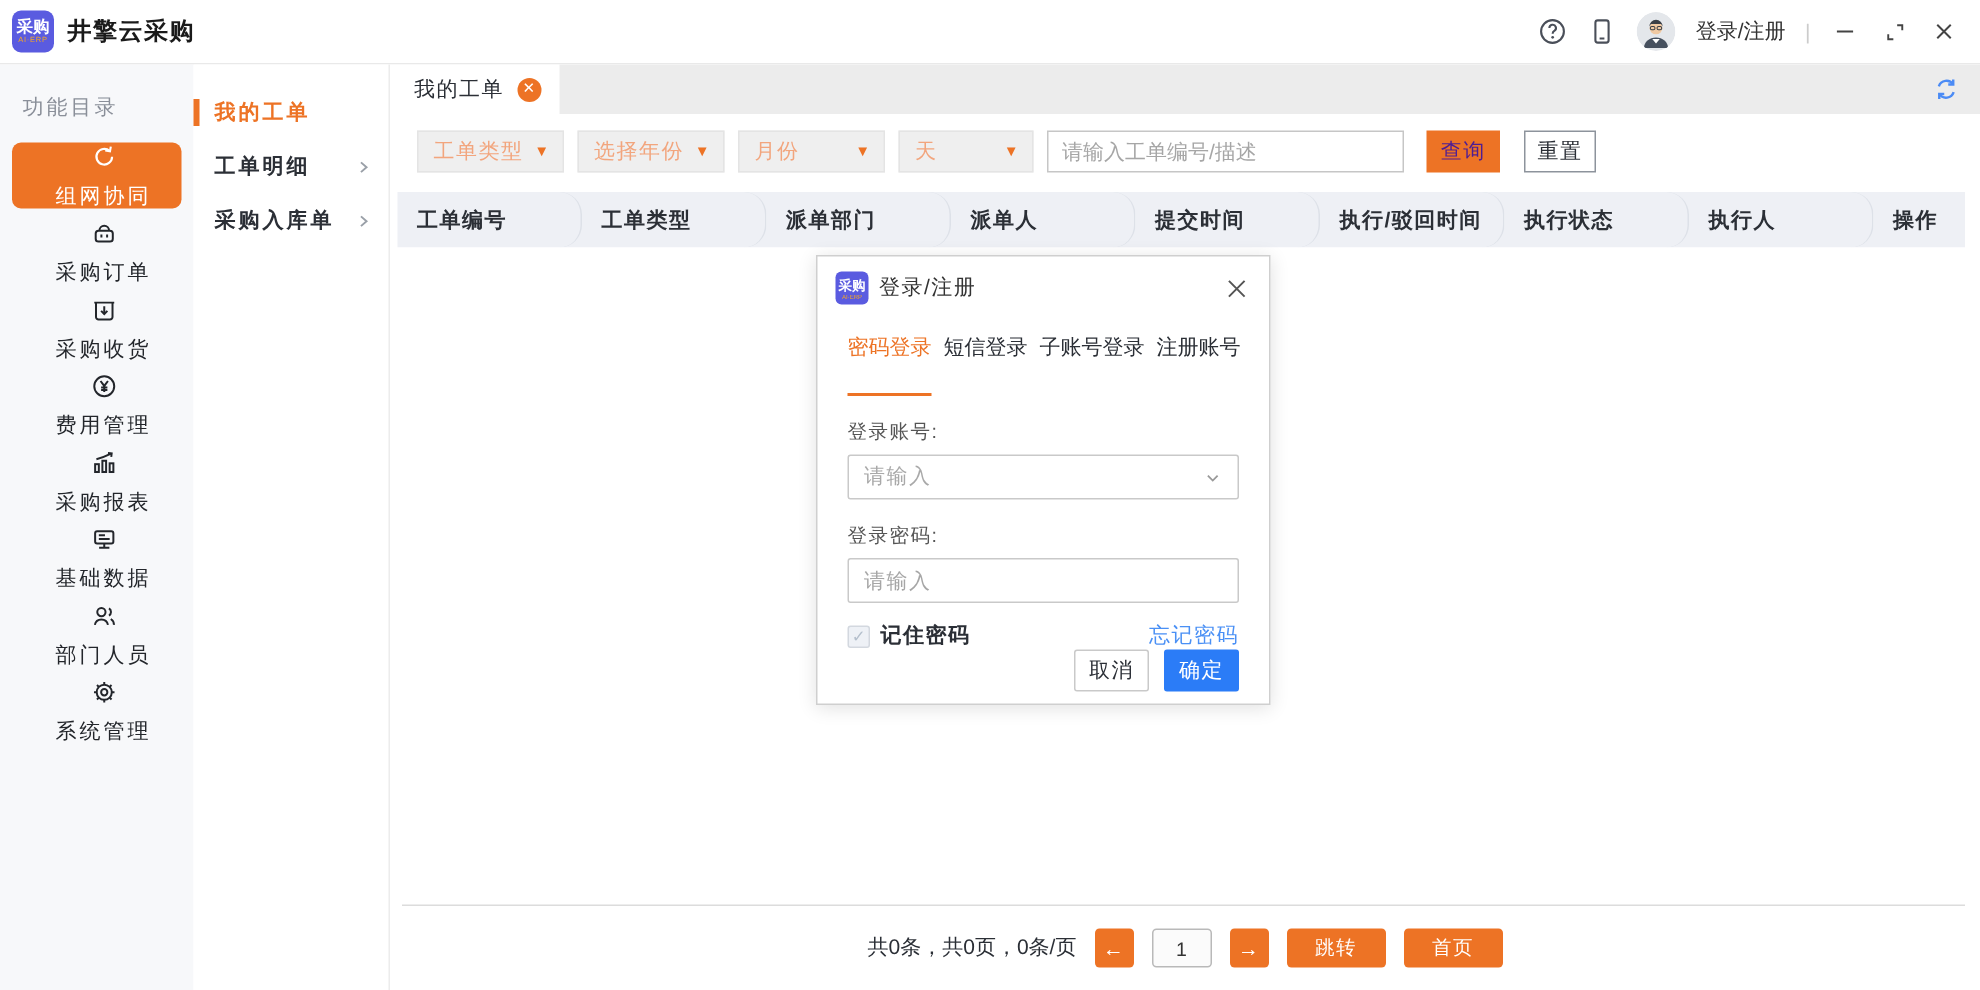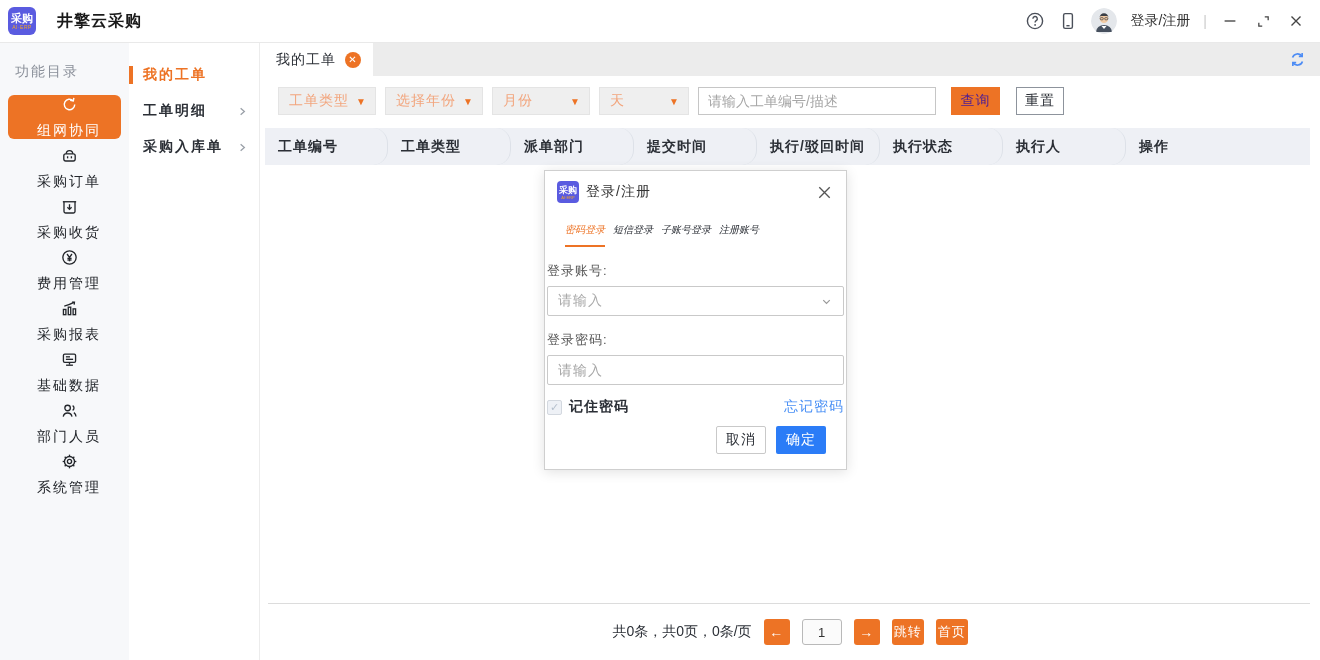--- a/index.html
+++ b/index.html
@@ -7,21 +7,21 @@
     font-family:"Liberation Sans","DejaVu Sans",sans-serif; }
   .app { position:relative; width:1320px; height:572px; background:#fff; }
 
   
   .topbar { height:43px; display:flex; align-items:center; padding:0 14px 0 8px;
     border-bottom:1px solid #e9e9e9; background:#fff; }
   .logo { width:28px; height:28px; border-radius:6px; background:var(--logo-purple,#5a5be0);
     display:flex; flex-direction:column; align-items:center; justify-content:center; flex:none; }
   .logo .t { color:#fff; font-size:11px; font-weight:bold; line-height:12px; }
   .logo .s { color:#f5a623; font-size:5px; line-height:6px; letter-spacing:.5px; }
-  .app-title { margin-left:21px; font-size:16px; font-weight:bold; color:#1a1a1a; letter-spacing:1px;text-align:right; }
+  .app-title { margin-left:9px; font-size:16px; font-weight:bold; color:#1a1a1a; letter-spacing:1px;text-align:right; }
   .topbar-right { margin-left:auto; display:flex; align-items:center; gap:13px; color:#4a4f59; }
   .tb-icon { width:20px; height:20px; display:flex; align-items:center; justify-content:center; cursor:pointer; }
   .avatar { width:26px; height:26px; border-radius:50%; overflow:hidden; cursor:pointer; flex:none; }
   .login-label { font-size:14px; color:#333; cursor:pointer; }
   .tb-divider { color:#ccc; font-size:14px; }
 
   
   .body { display:flex; height:617px; }
 
   
@@ -67,40 +67,40 @@
   .thead { display:flex; background:#eef0f5; height:37px; margin:2px 10px 0 5px; }
   .th { width:123px; padding-left:13px; font-size:14px; font-weight:bold; color:#2b2f36;
     border-right:1px solid #dde1e8; display:flex; align-items:center; letter-spacing:1px;border-radius:15px; }
   .th:last-child { flex:1; border-right:none; }
   .tbody { flex:1; background:#fff; }
   .footer-line { border-top:1px solid #dcdcdc; margin:0 10px 0 8px; }
   .pagination { height:56px; display:flex; align-items:center; justify-content:center; gap:12px;
     font-size:14px; color:#2b2f36; }
   .pg-btn { min-width:26px; height:26px; background:var(--accent-orange,#ed7325); color:#fff;
     border:none; border-radius:3px; font-size:13px; display:flex; align-items:center;
-    justify-content:center; padding:0 2px; cursor:pointer; letter-spacing:1px; }
+    justify-content:center; padding:0 19px; cursor:pointer; letter-spacing:1px; }
   .arrow-btn { width:26px; padding:0; font-size:14px; }
   .page-box { width:40px; height:26px; border:1px solid #b9b9b9; border-radius:3px; text-align:center;
     font-size:13px; color:#333; background:#fbfbfb; outline:none; }
 
   
   .modal { position:absolute; left:544px; top:170px; width:303px; height:300px; background:#fff;
     border:1px solid #cfcfcf; box-shadow:0 2px 12px rgba(0,0,0,.12); display:flex; flex-direction:column; }
   .modal-header { display:flex; align-items:center; gap:7px; padding:10px 12px 0 12px; }
   .mini-logo { width:22px; height:22px; border-radius:4px; background:var(--logo-purple,#5a5be0);
     display:flex; flex-direction:column; align-items:center; justify-content:center; flex:none; }
   .mini-logo .t { color:#fff; font-size:9px; font-weight:bold; line-height:10px; }
   .mini-logo .s { color:#f5a623; font-size:4px; line-height:5px; }
   .modal-title { font-size:14px; color:#333; letter-spacing:1px; }
   .modal-close { margin-left:auto; cursor:pointer; display:flex; }
   .modal-tabs { display:flex; gap:8px; padding:20px 20px 0 20px; }
-  .mtab { font-size:10px; color:#2b2f36; padding-bottom:8px; cursor:pointer; white-space:nowrap;font-style:italic; }
+  .mtab { font-size:14px; color:#2b2f36; padding-bottom:21px; cursor:pointer; white-space:nowrap; }
   .mtab.active { color:var(--accent-orange,#ed7325);
     border-bottom:2px solid var(--accent-orange,#ed7325); }
-  .modal-form { padding:0 2px; }
+  .modal-form { padding:0 20px; }
   .f-label { font-size:13px; color:#555; margin:15px 0 6px; letter-spacing:1px; }
   .f-select { width:100%; height:30px; border:1px solid #c9c9c9; border-radius:2px; display:flex;
     align-items:center; justify-content:space-between; padding:0 10px; cursor:pointer; }
   .f-select .ph { font-size:14px; color:#a9a9a9; letter-spacing:1px; }
   .f-input { width:100%; height:30px; border:1px solid #c9c9c9; border-radius:2px; padding:0 10px;
     font-size:14px; color:#333; outline:none; letter-spacing:1px; }
   .remember-row { display:flex; align-items:center; margin-top:13px; font-size:14px; }
   .checkbox { width:15px; height:15px; background:#eef1f6; border:1px solid #d3d8df; border-radius:2px;
     margin-right:7px; display:flex; align-items:center; justify-content:center; color:#b4bfcc;
     font-size:11px; cursor:pointer; }
@@ -322,20 +322,21 @@
         </div>
         <input class="search-input" type="text" placeholder="请输入工单编号/描述" style="">
         <button class="btn-query">查询</button>
         <button class="btn-reset">重置</button>
       </div>
 
       <div class="thead">
         <div class="th">工单编号</div>
         <div class="th">工单类型</div>
         <div class="th">派单部门</div>
+        <div class="th">派单人</div>
         <div class="th">提交时间</div>
         <div class="th">执行/驳回时间</div>
         <div class="th">执行状态</div>
         <div class="th">执行人</div>
         <div class="th">操作</div>
       </div>
 
       <div class="tbody"></div>
 
       <div class="footer-line"></div>

